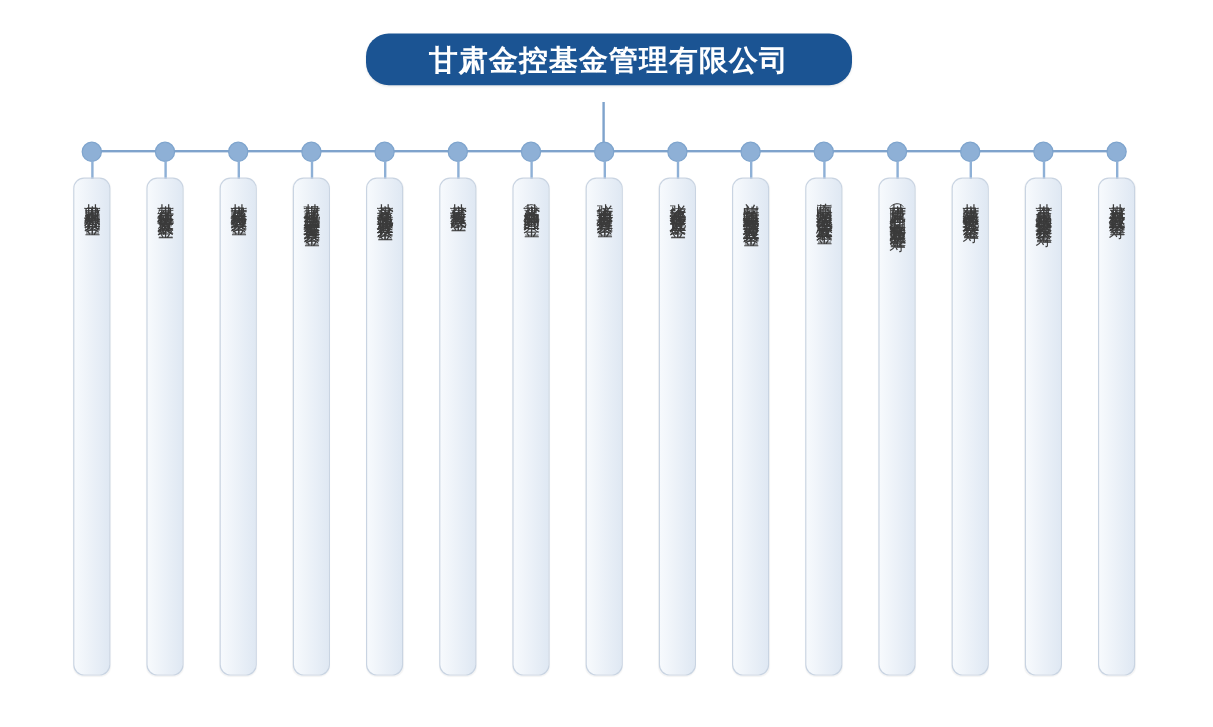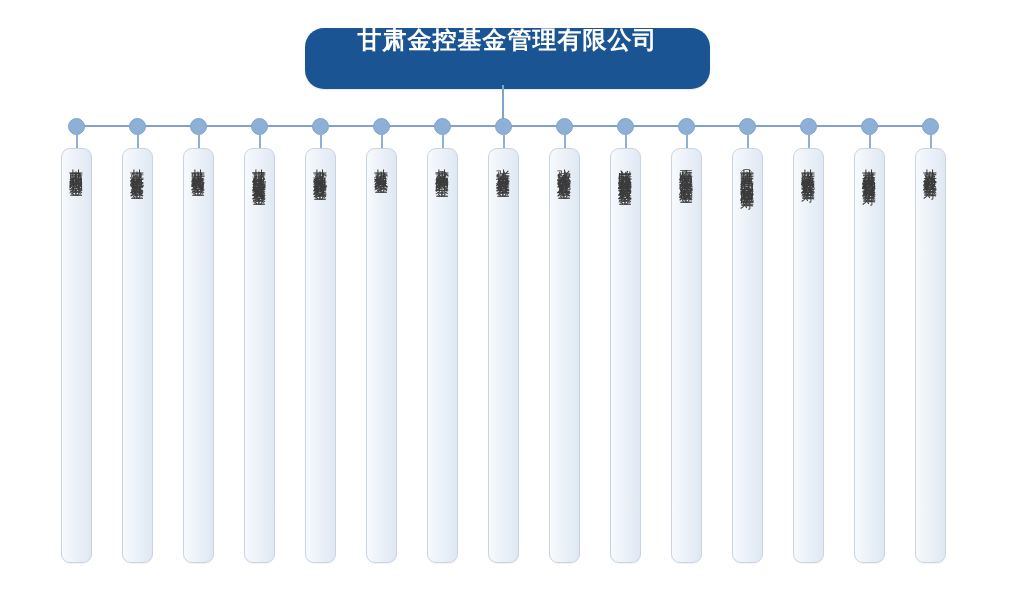--- a/index.html
+++ b/index.html
@@ -18,24 +18,25 @@
     height: 606px;
     background: #ffffff;
   }
 
   
   .root-node {
     position: absolute;
     left: 305px;
     top: 28px;
     width: 405px;
-    height: 61px;
+    height: 43px;
     background: #1b5493;
     border-radius: 19px;
     display: flex;
+    align-items: center;
     justify-content: center;
     box-shadow: 0 1px 2px rgba(0,0,0,0.10);
   }
   .root-label {
     color: #ffffff;
     font-size: 24px;
     font-weight: bold;
     letter-spacing: 1px;
     line-height: 1;
     white-space: nowrap;

